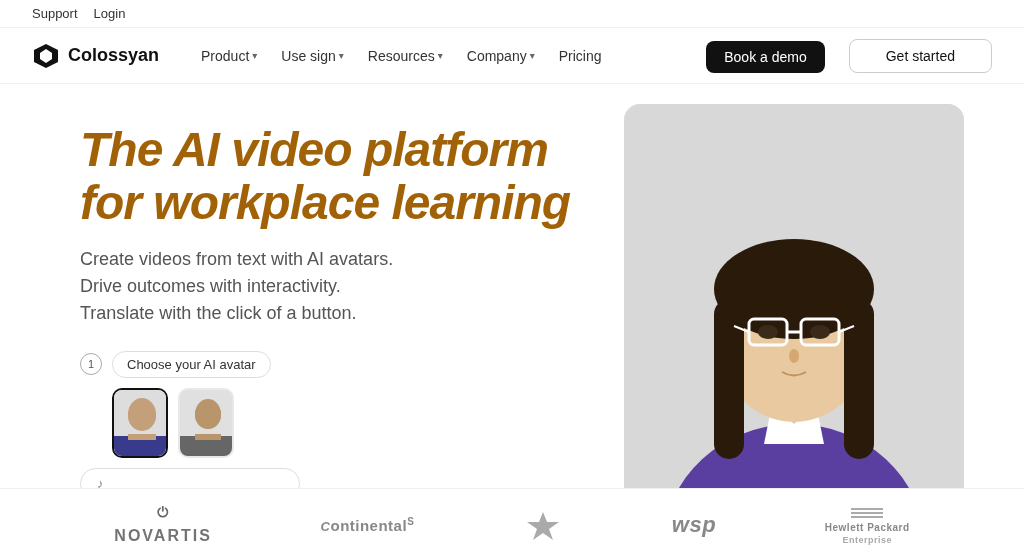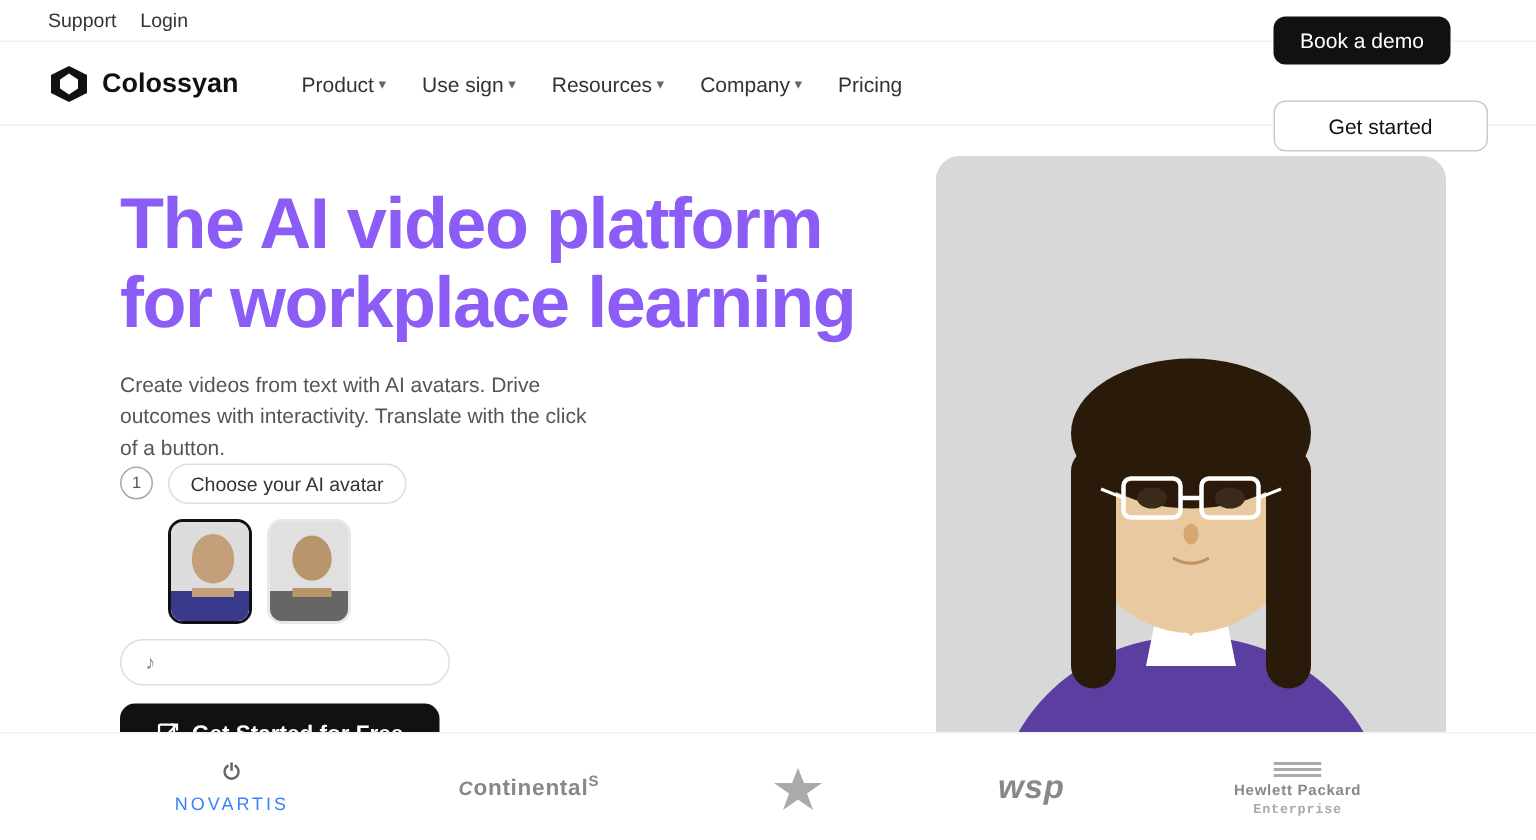--- a/index.html
+++ b/index.html
@@ -69,23 +69,22 @@
       cursor: pointer;
       border-radius: 4px;
       text-decoration: none;
     }
     .chevron {
       font-size: 10px;
       color: #666;
     }
     .nav-actions {
       display: flex;
-      align-items: flex-start;
+      align-items: flex-end;
       gap: 24px;
-      flex-direction: column;
     }
     .btn-demo {
       background: #111;
       color: #fff;
       border: none;
       padding: 8px 18px;
       border-radius: 8px;
       font-size: 14px;
       cursor: pointer;
       font-weight: 500;
@@ -110,28 +109,30 @@
       position: relative;
     }
     .hero-left {
       flex: 1;
       max-width: 520px;
     }
     .hero-title {
       font-size: 48px;
       font-weight: 700;
       line-height: 1.1;
-      color: #8b5cf6;
+      color: #a16207;
       margin-bottom: 16px;
       letter-spacing: -1px;
+      font-style: italic;
     }
     .hero-subtitle {
-      font-size: 14px;
+      font-size: 18px;
       color: #555;
       line-height: 1.5;
+      margin-bottom: 24px;
       max-width: 320px;
     }
 
     
     .demo-widget {
       background: #fff;
       border-radius: 12px;
       padding: 0;
       display: inline-flex;
       flex-direction: column;
@@ -399,21 +400,21 @@
       <ellipse cx="170" cy="252" rx="5" ry="7" fill="#d4a870"></ellipse>
 
       <path d="M158 268 Q170 275 182 268" stroke="#c09060" stroke-width="2" fill="none"></path>
     </svg>
   </div>
 </div>
 
 <div class="logos-bar">
   <div class="brand-logo novartis-logo">
     <span style="font-size:14px; color:#666;">⏻</span>
-    <span style="font-size:12px; font-weight:400; color:#3b82f6; letter-spacing:2px;">NOVARTIS</span>
+    <span style="font-size:16px; font-weight:700; color:#737373; letter-spacing:2px;">NOVARTIS</span>
   </div>
   <div class="brand-logo">
     <span style="font-size:15px; font-weight:600; color:#888;">
       <span style="font-style:italic;">C</span>ontinental<span style="font-size:10px; vertical-align:super;">S</span>
     </span>
   </div>
   <div class="brand-logo">
     <svg width="40" height="30" viewBox="0 0 40 30">
       <polygon points="20,2 24,12 36,12 26,19 30,30 20,23 10,30 14,19 4,12 16,12" fill="#aaa"></polygon>
     </svg>
@@ -421,15 +422,15 @@
   <div class="brand-logo">
     <span style="font-size:22px; font-weight:700; color:#888; font-style:italic;">wsp</span>
   </div>
   <div class="brand-logo">
     <svg width="32" height="16" viewBox="0 0 32 16">
       <rect x="0" y="4" width="32" height="2" fill="#aaa"></rect>
       <rect x="0" y="8" width="32" height="2" fill="#aaa"></rect>
       <rect x="0" y="12" width="32" height="2" fill="#aaa"></rect>
     </svg>
     <span style="font-size:10px; font-weight:600; color:#888;">Hewlett Packard</span>
-    <span style="font-size:9px; color:#aaa;font-family:Liberation Mono, monospace;">Enterprise</span>
+    <span style="font-size:9px; color:#aaa;">Enterprise</span>
   </div>
 </div>
 
 </body></html>

